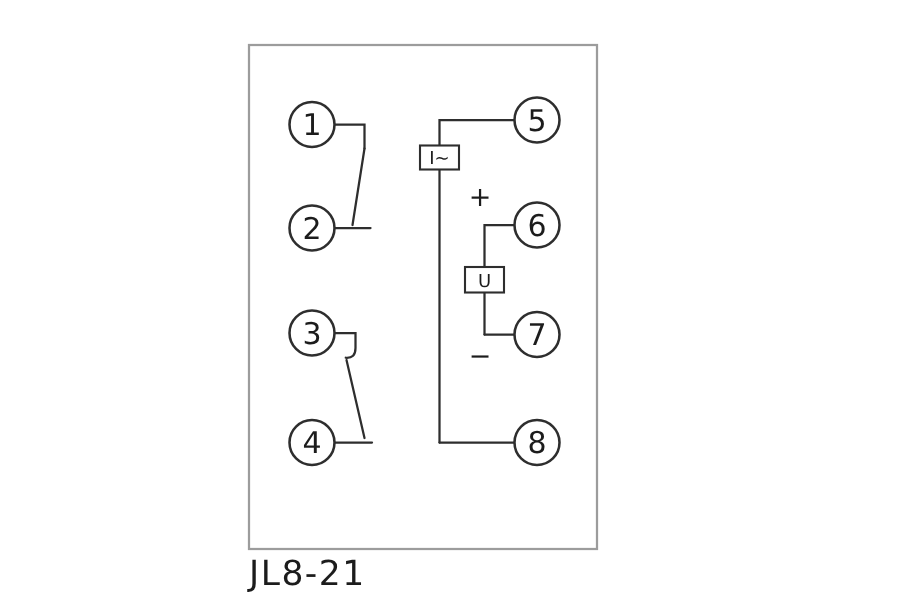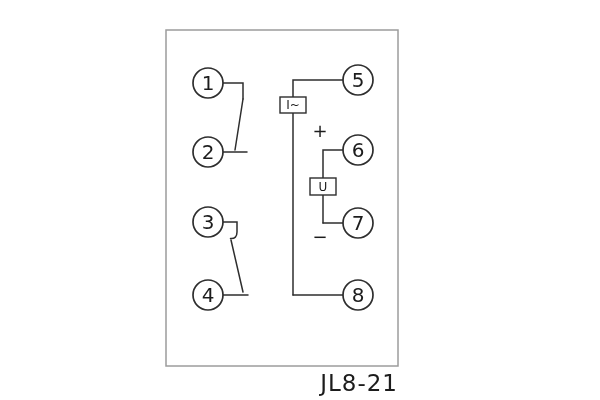--- a/index.html
+++ b/index.html
@@ -54,21 +54,21 @@
     font-size: 20px;
     text-anchor: middle;
     fill: #1c1c1c;
     font-family: "DejaVu Sans", sans-serif;
   }
   .title {
     position: absolute;
     left: 166px;
     top: 370px;
     width: 232px;
-    text-align: right;
+    text-align: left;
     font-size: 23px;
     letter-spacing: 1px;
     color: #1c1c1c;
   }
 </style>
 </head>
 <body>
 
 <div class="stage">
   <svg width="600" height="400" viewBox="0 0 600 400">

